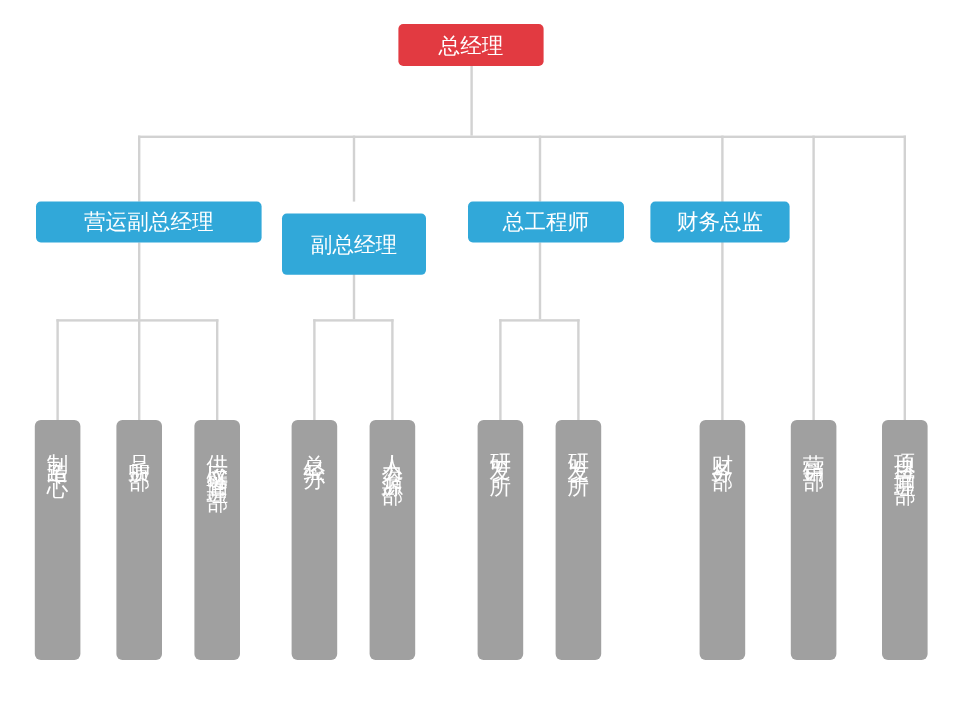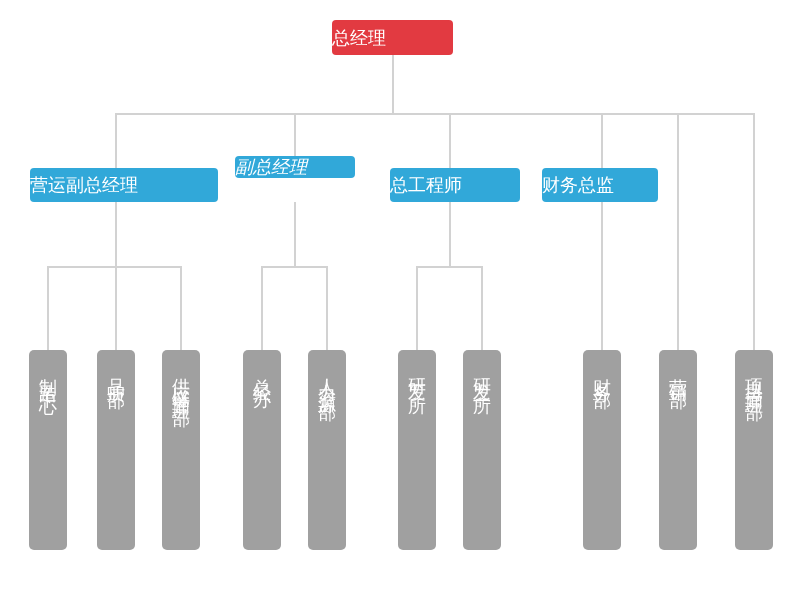--- a/index.html
+++ b/index.html
@@ -20,20 +20,21 @@
     position: absolute;
     background: #d2d2d2;
   }
   .line.v { width: 2px; }
   .line.h { height: 2px; }
   
   .node {
     position: absolute;
     display: flex;
     align-items: center;
+    justify-content: center;
     color: #ffffff;
     box-sizing: border-box;
     text-align: center;
     white-space: nowrap;
   }
   .node.root {
     background: #e23a41;
     border-radius: 4px;
     font-size: 18px;
   }
@@ -90,21 +91,21 @@
   <div class="line v" style="left:416px; top:266px; height:84px;"></div>
   <div class="line v" style="left:481px; top:266px; height:84px;"></div>
 
   <div class="node root" style="left:332px; top:20px; width:121px; height:35px;">
     <span>总经理</span>
   </div>
 
   <div class="node mgr" style="left:30px; top:168px; width:188px; height:34px;">
     <span>营运副总经理</span>
   </div>
-  <div class="node mgr" style="left:235px; top:156px; width:120px; height:22px;font-style:italic;">
+  <div class="node mgr" style="left:235px; top:178px; width:120px; height:51px;">
     <span>副总经理</span>
   </div>
   <div class="node mgr" style="left:390px; top:168px; width:130px; height:34px;">
     <span>总工程师</span>
   </div>
   <div class="node mgr" style="left:542px; top:168px; width:116px; height:34px;">
     <span>财务总监</span>
   </div>
 
   <div class="node dept" style="left:29px; top:350px; width:38px; height:200px;">

